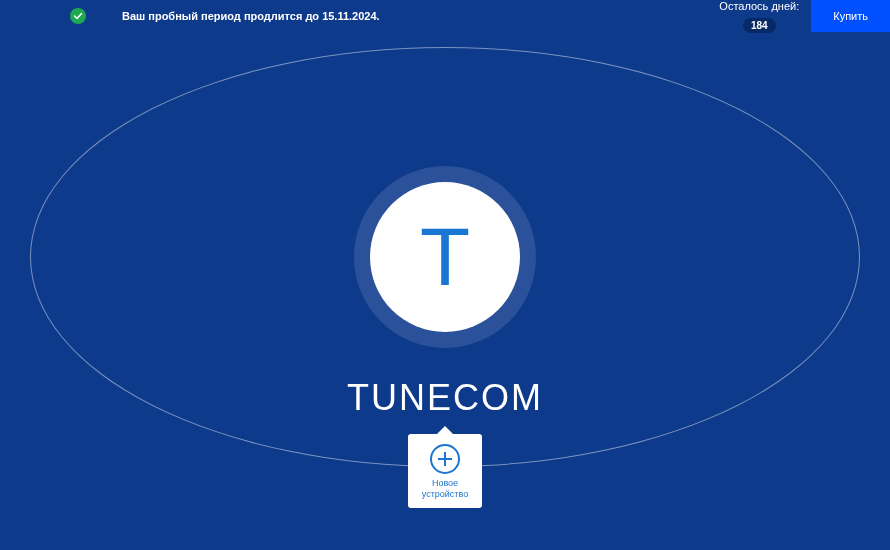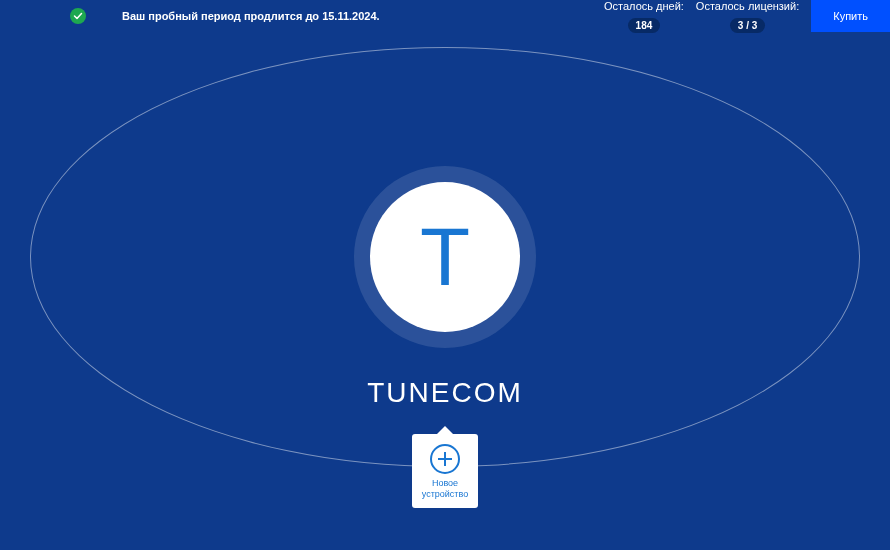--- a/index.html
+++ b/index.html
@@ -113,30 +113,30 @@
       font-weight: 400;
       line-height: 1;
       font-family: 'Segoe UI', Arial, sans-serif;
     }
     .center-name {
       position: absolute;
       left: 50%;
       top: 345px;
       transform: translateX(-50%);
       color: #fff;
-      font-size: 28px;
+      font-size: 36px;
       letter-spacing: 2px;
       font-weight: 400;
     }
     .add-device-card {
       position: absolute;
       left: 50%;
       top: 402px;
       transform: translateX(-50%);
-      width: 66px;
+      width: 74px;
       background: #fff;
       border-radius: 3px;
       padding: 10px 4px 8px 4px;
       text-align: center;
       cursor: pointer;
     }
     .add-device-card::before {
       content: '';
       position: absolute;
       top: -8px;
@@ -187,24 +187,20 @@
       <svg viewBox="0 0 10 10">
           <path d="M1.5 5 L4 7.5 L8.5 2.5" stroke="#fff" stroke-width="1.5" fill="none" stroke-linecap="round" stroke-linejoin="round"></path>
         </svg>
     </span>
     <span class="trial-text">Ваш пробный период продлится до 15.11.2024.</span>
   </div>
   <div class="days-section">
     <span>Осталось дней:</span>
     <span class="pill">184</span>
   </div>
-  <div class="licenses-section">
-    <span>Осталось лицензий:</span>
-    <span class="pill">3 / 3</span>
-  </div>
   <button class="buy-btn">Купить</button>
 </div>
 
 <div class="main">
   <div class="orbit"></div>
   <div class="center-outer">
     <div class="center-circle">
       <span class="center-letter">T</span>
     </div>
   </div>

